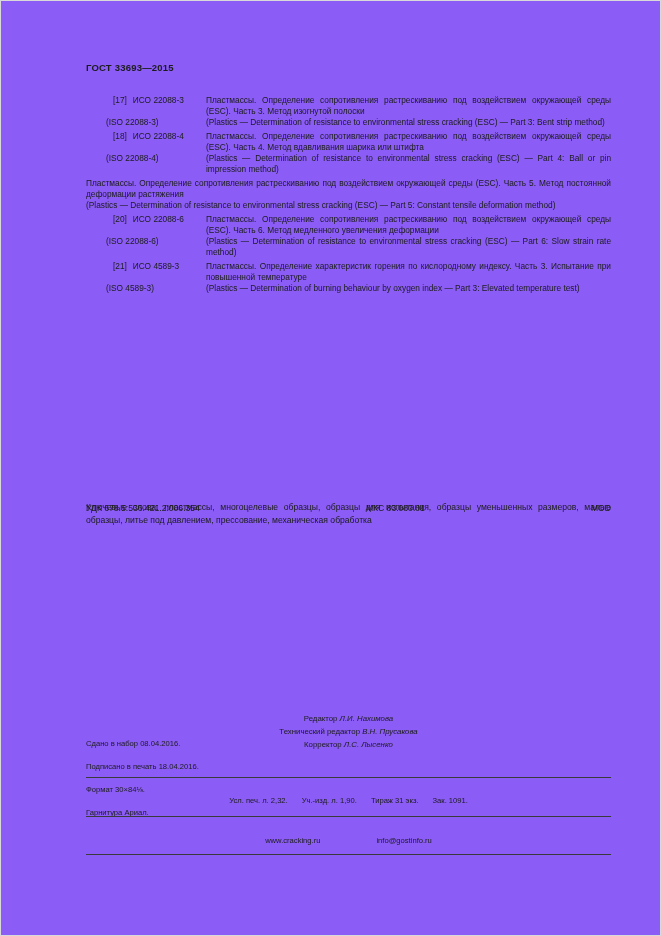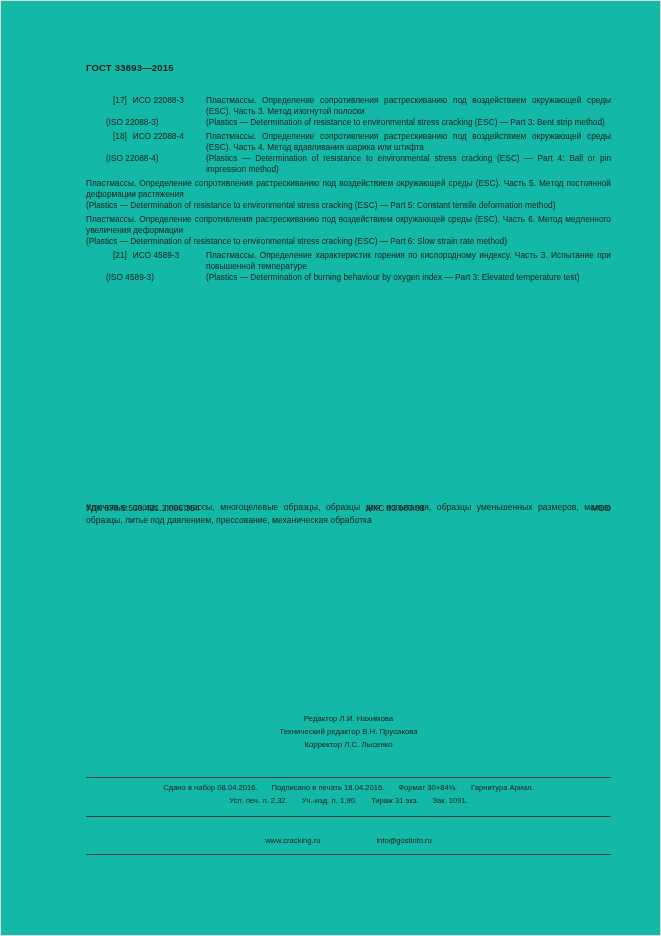--- a/index.html
+++ b/index.html
@@ -1,21 +1,21 @@
 <!DOCTYPE html>
 <html><head>
 <meta charset="utf-8">
 <style>
   html, body { margin: 0; padding: 0; background: #ffffff; }
   .page {
     position: relative;
     width: 661px;
     height: 936px;
     box-sizing: border-box;
-    background: #14b8a6;
+    background: #8b5cf6;
     border: 1px solid #d9d9d9;
     font-family: "Liberation Sans", sans-serif;
     color: #1c1c1c;
     overflow: hidden;
   }
   .doc-header {
     position: absolute;
     left: 85px;
     top: 61px;
     font-size: 9.5px;
@@ -56,21 +56,21 @@
   }
   .credits {
     position: absolute;
     left: 85px;
     top: 711px;
     width: 525px;
     text-align: center;
     font-size: 7.8px;
     line-height: 13px;
   }
-  .credit-name { }
+  .credit-name { font-style: italic; }
   .imprint-line {
     position: absolute;
     left: 85px;
     width: 525px;
     display: flex;
     justify-content: center;
     gap: 14px;
     font-size: 7.6px;
     white-space: nowrap;
   }
@@ -136,20 +136,26 @@
     </div>
 
     <div class="entry">
       <div class="entry-right">
         <div>Пластмассы. Определение сопротивления растрескиванию под воздействием окружающей среды (ESC). Часть 5. Метод постоянной деформации растяжения</div>
         <div>(Plastics — Determination of resistance to environmental stress cracking (ESC) — Part 5: Constant tensile deformation method)</div>
       </div>
     </div>
 
     <div class="entry">
+      <div class="entry-left">
+        <div class="code-ru">
+          <span>[20]</span><span class="code">ИСО 22088-6</span>
+        </div>
+        <div class="code-en">(ISO 22088-6)</div>
+      </div>
       <div class="entry-right">
         <div>Пластмассы. Определение сопротивления растрескиванию под воздействием окружающей среды (ESC). Часть 6. Метод медленного увеличения деформации</div>
         <div>(Plastics — Determination of resistance to environmental stress cracking (ESC) — Part 6: Slow strain rate method)</div>
       </div>
     </div>
 
     <div class="entry">
       <div class="entry-left">
         <div class="code-ru">
           <span>[21]</span><span class="code">ИСО 4589-3</span>
@@ -182,21 +188,21 @@
       <span class="credit-name">В.Н. Прусакова</span>
     </div>
     <div>
       <span>Корректор</span>
       <span class="credit-name">Л.С. Лысенко</span>
     </div>
   </div>
 
   <div class="divider" style="top:776px;"></div>
 
-  <div class="imprint-line" style="top:782px;">
+  <div class="imprint-line" style="top:738px;flex-direction:column;">
     <span>Сдано в набор 08.04.2016.</span>
     <span>Подписано в печать 18.04.2016.</span>
     <span>Формат 30×84⅛.</span>
     <span>Гарнитура Ариал.</span>
   </div>
 
   <div class="imprint-line" style="top:795px;">
     <span>Усл. печ. л. 2,32.</span>
     <span>Уч.-изд. л. 1,90.</span>
     <span>Тираж 31 экз.</span>

